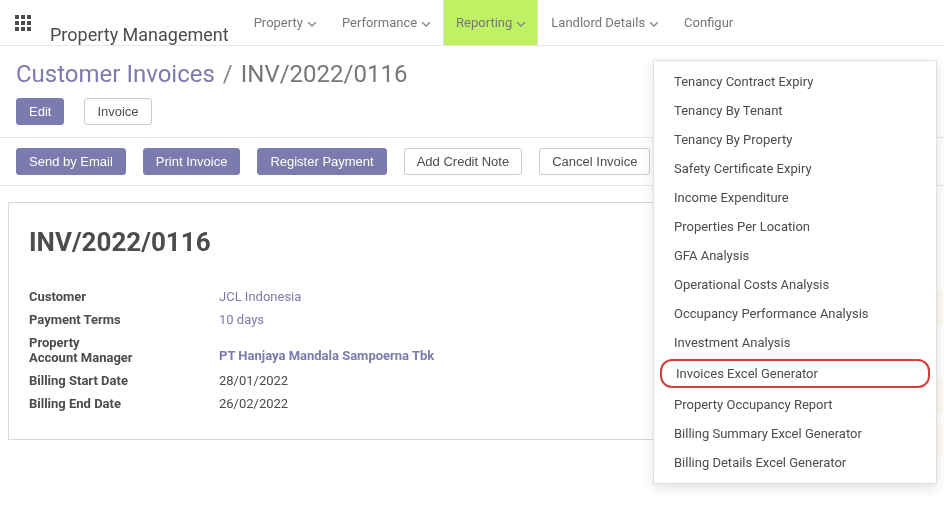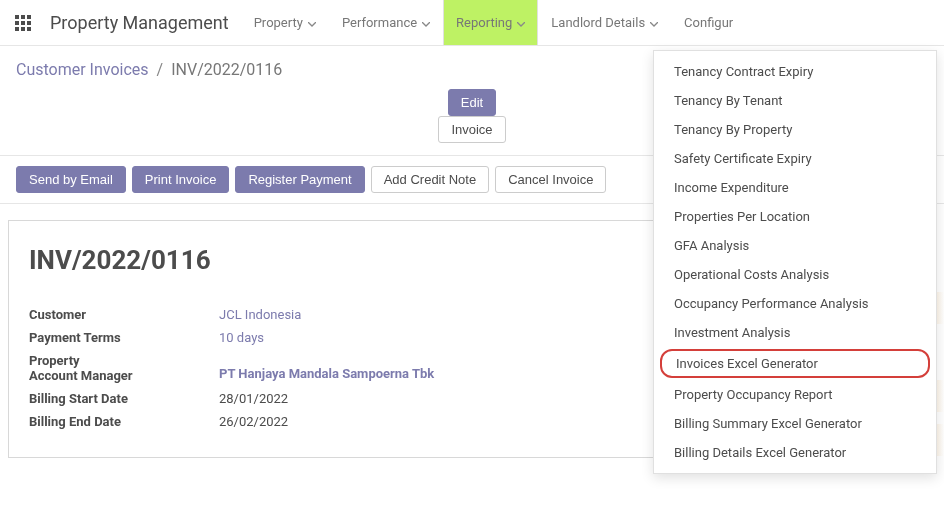--- a/index.html
+++ b/index.html
@@ -10,21 +10,21 @@
     background: #fff;
     width: 944px;
     height: 528px;
     overflow: hidden;
     position: relative;
   }
 
   
   .navbar {
     display: flex;
-    align-items: center;
+    align-items: flex-end;
     height: 46px;
     border-bottom: 1px solid #e6e6e6;
     background: #fff;
   }
   .apps-icon {
     width: 46px;
     display: flex;
     align-items: center;
     justify-content: center;
     height: 100%;
@@ -61,28 +61,28 @@
 
   
   .control-panel {
     background: #fff;
     border-bottom: 1px solid #e6e6e6;
     padding: 8px 16px 12px;
   }
   .breadcrumb {
     display: flex;
     align-items: center;
-    font-size: 16px;
+    font-size: 24px;
     margin-bottom: 10px;
     margin-top: 6px;
   }
   .breadcrumb-link { color: #7c7bad; cursor: pointer; }
   .breadcrumb-sep { color: #888; margin: 0 8px; }
   .breadcrumb-current { color: #777; }
-  .cp-buttons { display: flex; gap: 0; align-items: center; flex-direction: column; }
+  .cp-buttons { display: flex; gap: 20px; align-items: center; }
   .btn {
     border: 1px solid #ccc;
     background: #fff;
     color: #4c4c4c;
     padding: 5px 12px;
     font-size: 13px;
     border-radius: 3px;
     cursor: pointer;
   }
   .btn-primary {
@@ -105,21 +105,21 @@
     align-items: center;
     justify-content: center;
     cursor: pointer;
   }
 
   
   .statusbar {
     padding: 10px 16px;
     border-bottom: 1px solid #e6e6e6;
     display: flex;
-    gap: 6px;
+    gap: 17px;
   }
 
   
   .sheet-wrap { padding: 16px 8px; }
   .sheet {
     background: #fff;
     border: 1px solid #d8d8d8;
     padding: 24px 20px;
     max-width: 100%;
   }
@@ -142,21 +142,21 @@
     width: 190px;
     font-size: 13px;
     padding-right: 10px;
   }
   .field-value { font-size: 13px; color: #4c4c4c; }
   .field-value.link { color: #7c7bad; cursor: pointer; }
 
   
   .dropdown {
     position: absolute;
-    top: 50px;
+    top: 60px;
     left: 653px;
     width: 284px;
     background: #fff;
     border: 1px solid rgba(0,0,0,0.12);
     box-shadow: 0 4px 12px rgba(0,0,0,0.12);
     padding: 6px 0;
     z-index: 10;
   }
   .dropdown-item {
     padding: 7px 20px;

